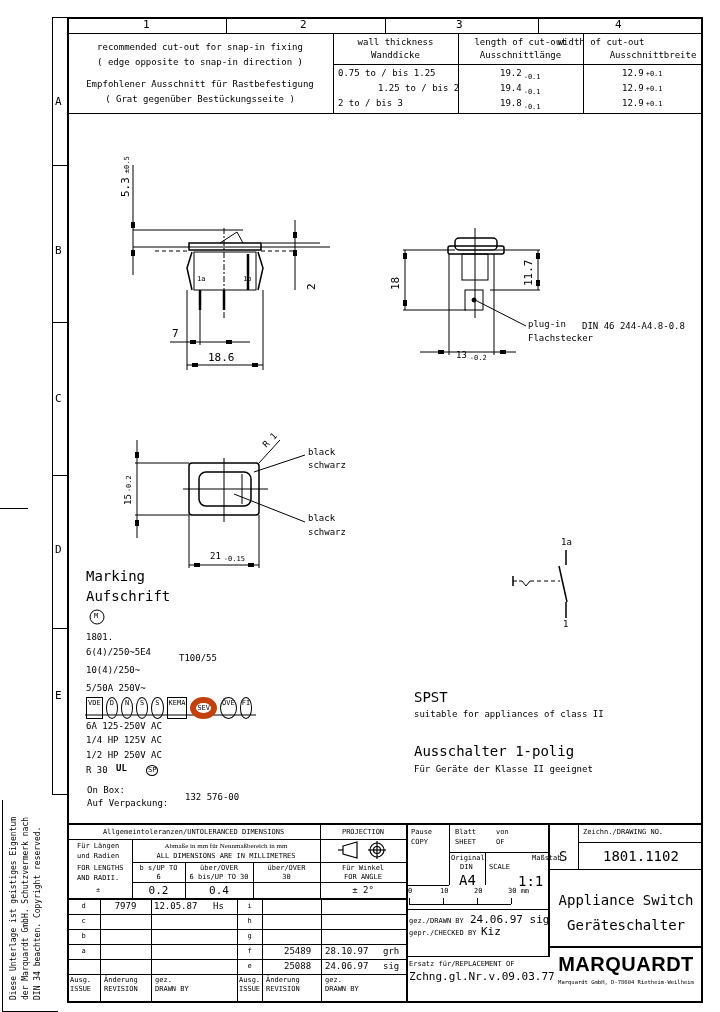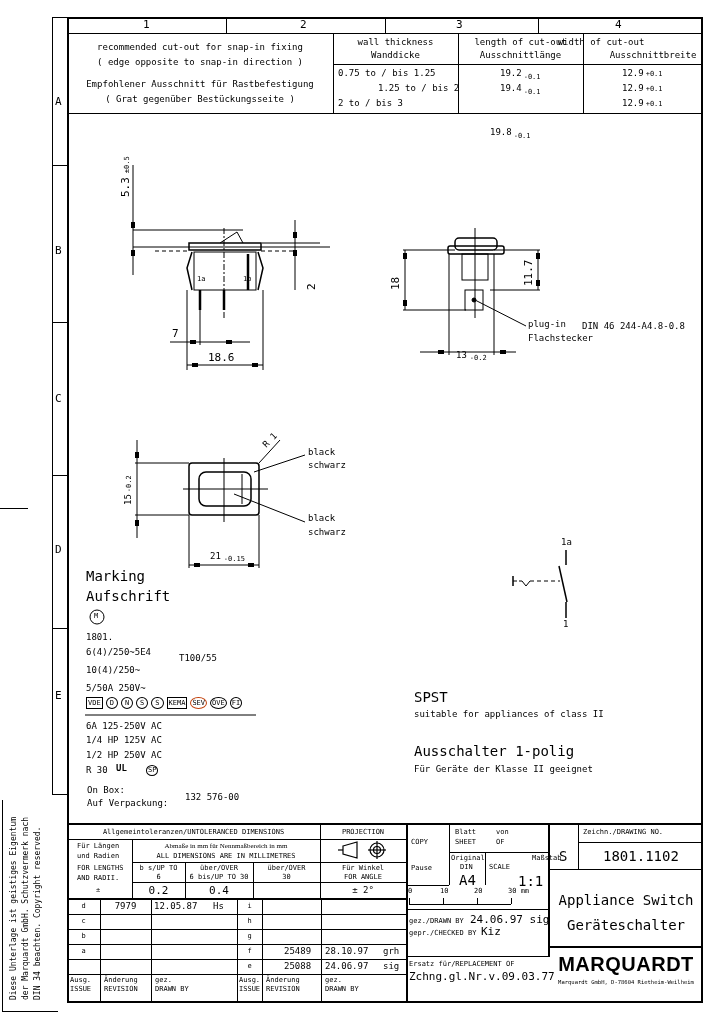--- a/index.html
+++ b/index.html
@@ -68,21 +68,21 @@
 <div class="t small c" style="left:458px;top:38px;width:125px;">length of cut-out</div>
 <div class="t small c" style="left:458px;top:51px;width:125px;">Ausschnittlänge</div>
 <div class="t small c" style="left:553px;top:38px;width:96px;">width of cut-out</div>
 <div class="t small c" style="left:583px;top:51px;width:140px;text-align:center;">Ausschnittbreite</div>
 
 <div class="t small" style="left:338px;top:69px;">0.75 to / bis 1.25</div>
 <div class="t small" style="left:338px;top:84px;margin-left:40px;">1.25 to / bis 2</div>
 <div class="t small" style="left:338px;top:99px;">2    to / bis 3</div>
 <div class="t small" style="left:500px;top:69px;"><span>19.2</span><span class="tiny" style="position:relative;top:3px;margin-left:2px;">-0.1</span></div>
 <div class="t small" style="left:500px;top:84px;"><span>19.4</span><span class="tiny" style="position:relative;top:3px;margin-left:2px;">-0.1</span></div>
-<div class="t small" style="left:490px;top:99px;margin-top:29px;"><span>19.8</span><span class="tiny" style="position:relative;top:3px;margin-left:2px;">-0.1</span></div>
+<div class="t small" style="left:500px;top:99px;"><span>19.8</span><span class="tiny" style="position:relative;top:3px;margin-left:2px;">-0.1</span></div>
 <div class="t small" style="left:622px;top:69px;"><span>12.9</span><span class="tiny" style="margin-left:2px;">+0.1</span></div>
 <div class="t small" style="left:622px;top:84px;"><span>12.9</span><span class="tiny" style="margin-left:2px;">+0.1</span></div>
 <div class="t small" style="left:622px;top:99px;"><span>12.9</span><span class="tiny" style="margin-left:2px;">+0.1</span></div>
 
 <svg width="720" height="1012">
   <g stroke="#000" fill="none" stroke-width="1">
 
     <line x1="133" y1="247" x2="330" y2="247"></line>
     <line x1="133" y1="165" x2="133" y2="275"></line>
     <line x1="133" y1="230" x2="243" y2="230"></line>
@@ -204,21 +204,21 @@
 <div class="t small" style="left:179px;top:654px;">T100/55</div>
 <div class="t small" style="left:86px;top:666px;">10(4)/250~</div>
 <div class="t small" style="left:86px;top:684px;">5/50A 250V~</div>
 <div class="abs" style="left:86px;top:697px;display:flex;gap:3px;">
   <span class="tiny" style="border:1px solid #000;padding:1px;">VDE</span>
   <span class="tiny" style="border:1px solid #000;border-radius:50%;padding:1px 3px;">D</span>
   <span class="tiny" style="border:1px solid #000;border-radius:50%;padding:1px 3px;">N</span>
   <span class="tiny" style="border:1px solid #000;border-radius:50%;padding:1px 3px;">S</span>
   <span class="tiny" style="border:1px solid #000;border-radius:50%;padding:1px 3px;">S</span>
   <span class="tiny" style="border:1px solid #000;padding:1px;">KEMA</span>
-  <span class="tiny" style="border:1px solid #c2410c;border-radius:50%;padding:1px;">SEV</span>
+  <span class="tiny" style="border:6px solid #c2410c;border-radius:50%;padding:1px;">SEV</span>
   <span class="tiny" style="border:1px solid #000;border-radius:50%;padding:1px;">ÖVE</span>
   <span class="tiny" style="border:1px solid #000;border-radius:50%;padding:1px;">FI</span>
 </div>
 <div class="t small" style="left:86px;top:722px;">6A 125-250V AC</div>
 <div class="t small" style="left:86px;top:736px;">1/4 HP 125V AC</div>
 <div class="t small" style="left:86px;top:751px;">1/2 HP 250V AC</div>
 <div class="t small" style="left:86px;top:766px;">R 30</div>
 <div class="t small" style="left:116px;top:764px;font-weight:bold;">UL</div>
 <div class="t tiny" style="left:146px;top:765px;border:1px solid #000;border-radius:50%;padding:1px;">SP</div>
 <div class="t small" style="left:87px;top:786px;">On Box:</div>
@@ -322,21 +322,21 @@
 <div class="t tiny" style="left:325px;top:977px;">gez.</div>
 <div class="t tiny" style="left:325px;top:986px;">DRAWN BY</div>
 
 <div class="vline" style="left:449px;top:825px;height:60px;"></div>
 <div class="abs thick" style="left:548px;top:825px;width:2px;height:132px;"></div>
 <div class="hline" style="left:449px;top:852px;width:99px;"></div>
 <div class="vline" style="left:485px;top:852px;height:33px;"></div>
 <div class="hline" style="left:407px;top:885px;width:42px;"></div>
 <div class="hline" style="left:407px;top:909px;width:141px;"></div>
 <div class="hline" style="left:407px;top:956px;width:141px;"></div>
-<div class="t tiny" style="left:411px;top:829px;margin-top:36px;">Pause</div>
+<div class="t tiny" style="left:411px;top:829px;">Pause</div>
 <div class="t tiny" style="left:411px;top:839px;">COPY</div>
 <div class="t tiny" style="left:455px;top:829px;">Blatt</div>
 <div class="t tiny" style="left:455px;top:839px;">SHEET</div>
 <div class="t tiny" style="left:496px;top:829px;">von</div>
 <div class="t tiny" style="left:496px;top:839px;">OF</div>
 <div class="t tiny" style="left:451px;top:855px;">Original</div>
 <div class="t tiny" style="left:460px;top:864px;">DIN</div>
 <div class="t big" style="left:459px;top:873px;">A4</div>
 <div class="t tiny" style="left:489px;top:855px;margin-left:43px;">Maßstab</div>
 <div class="t tiny" style="left:489px;top:864px;">SCALE</div>

